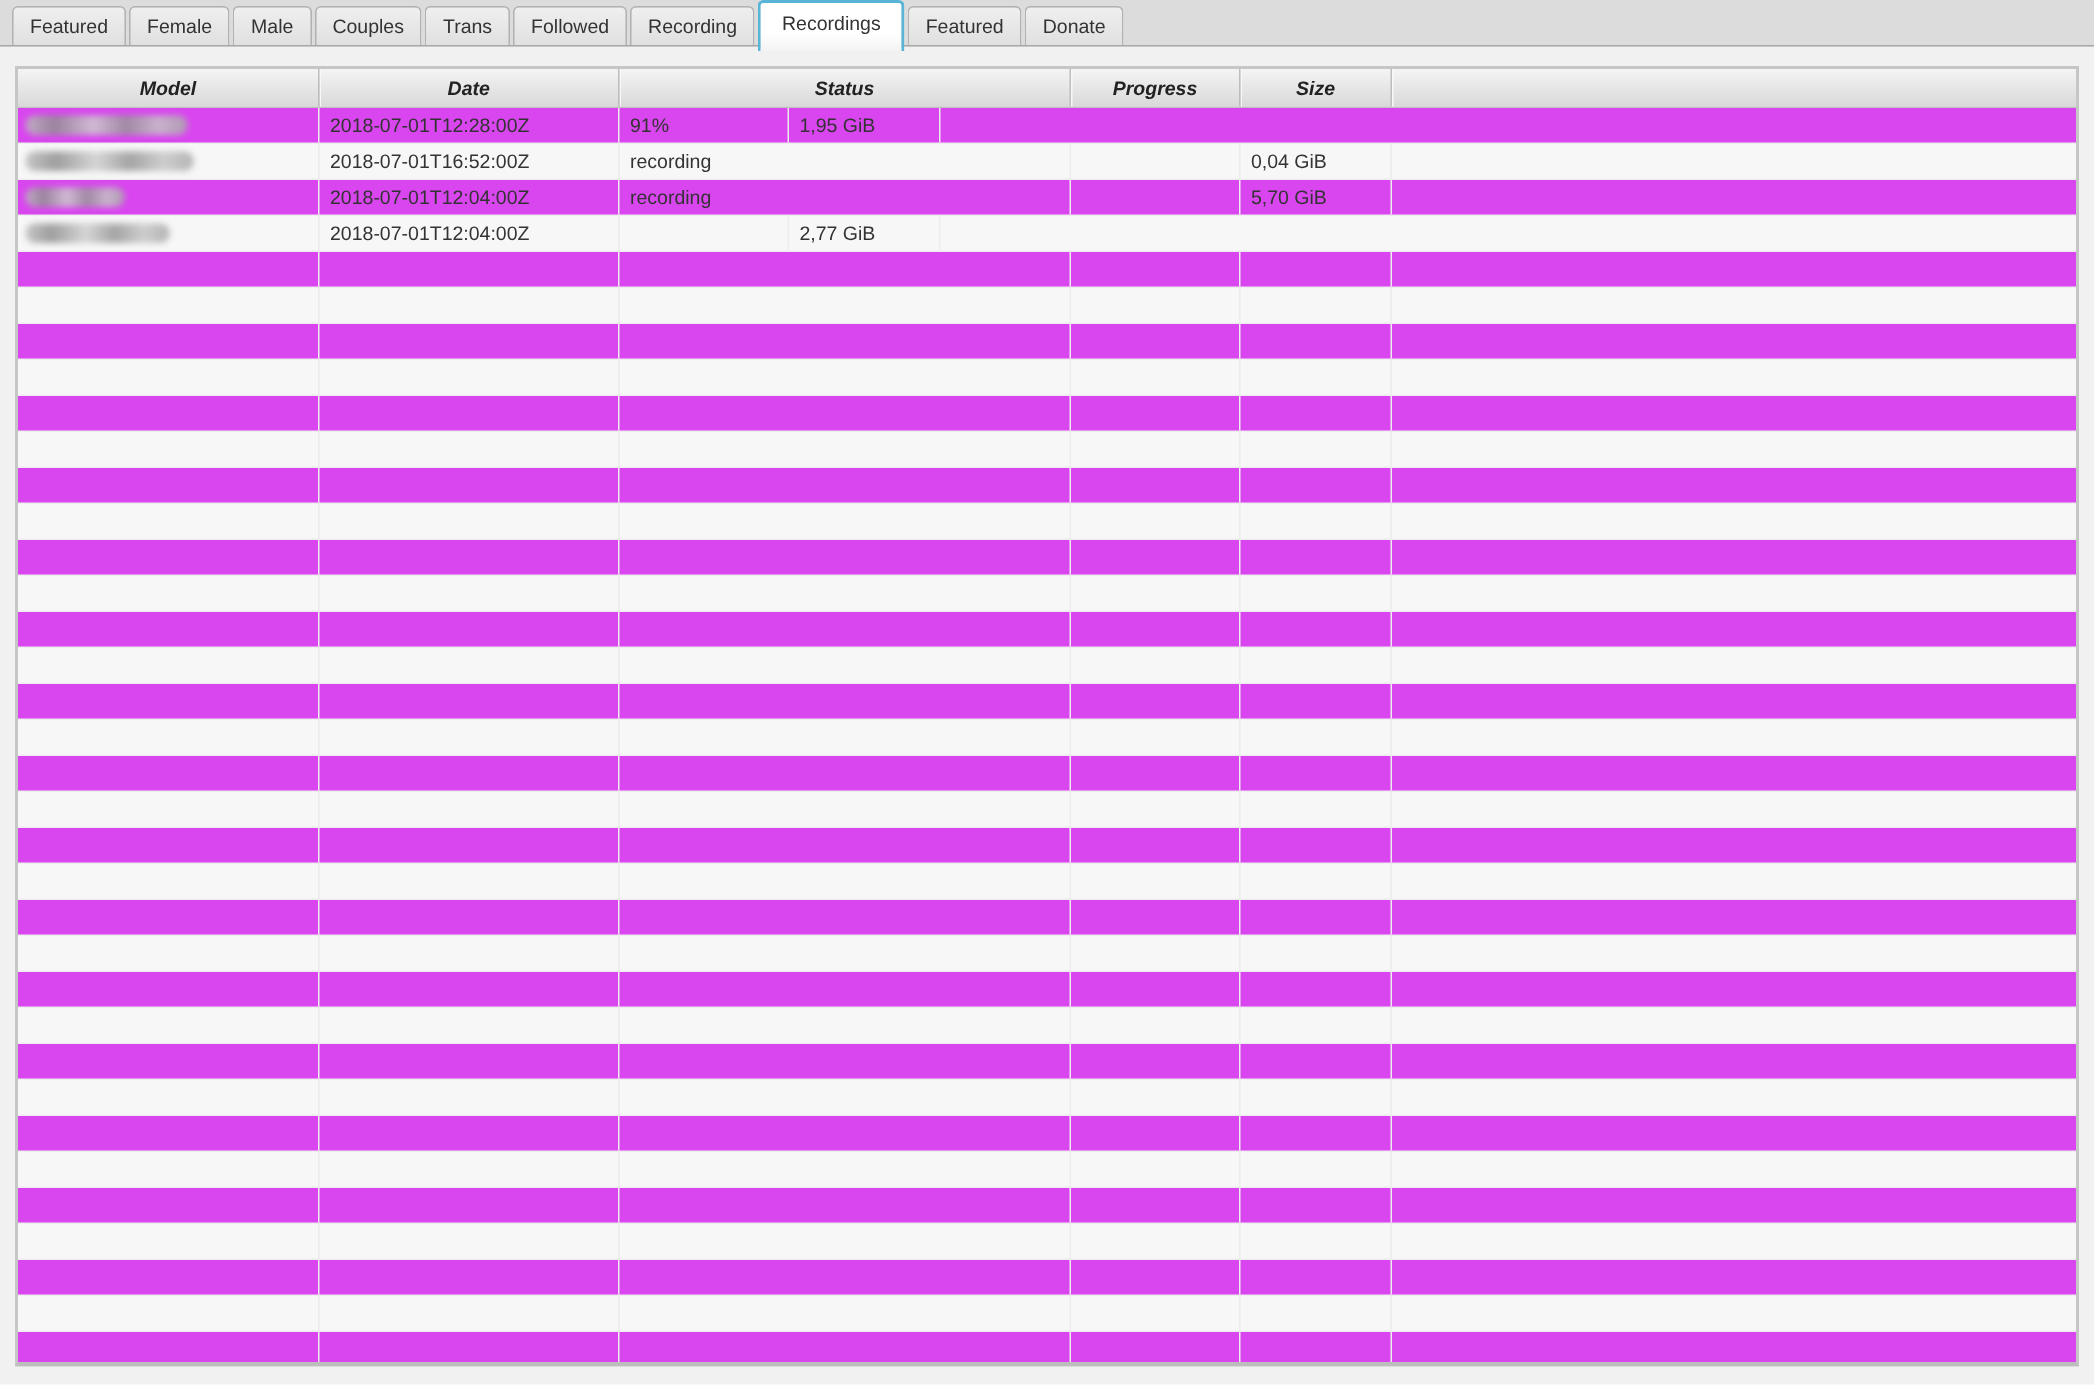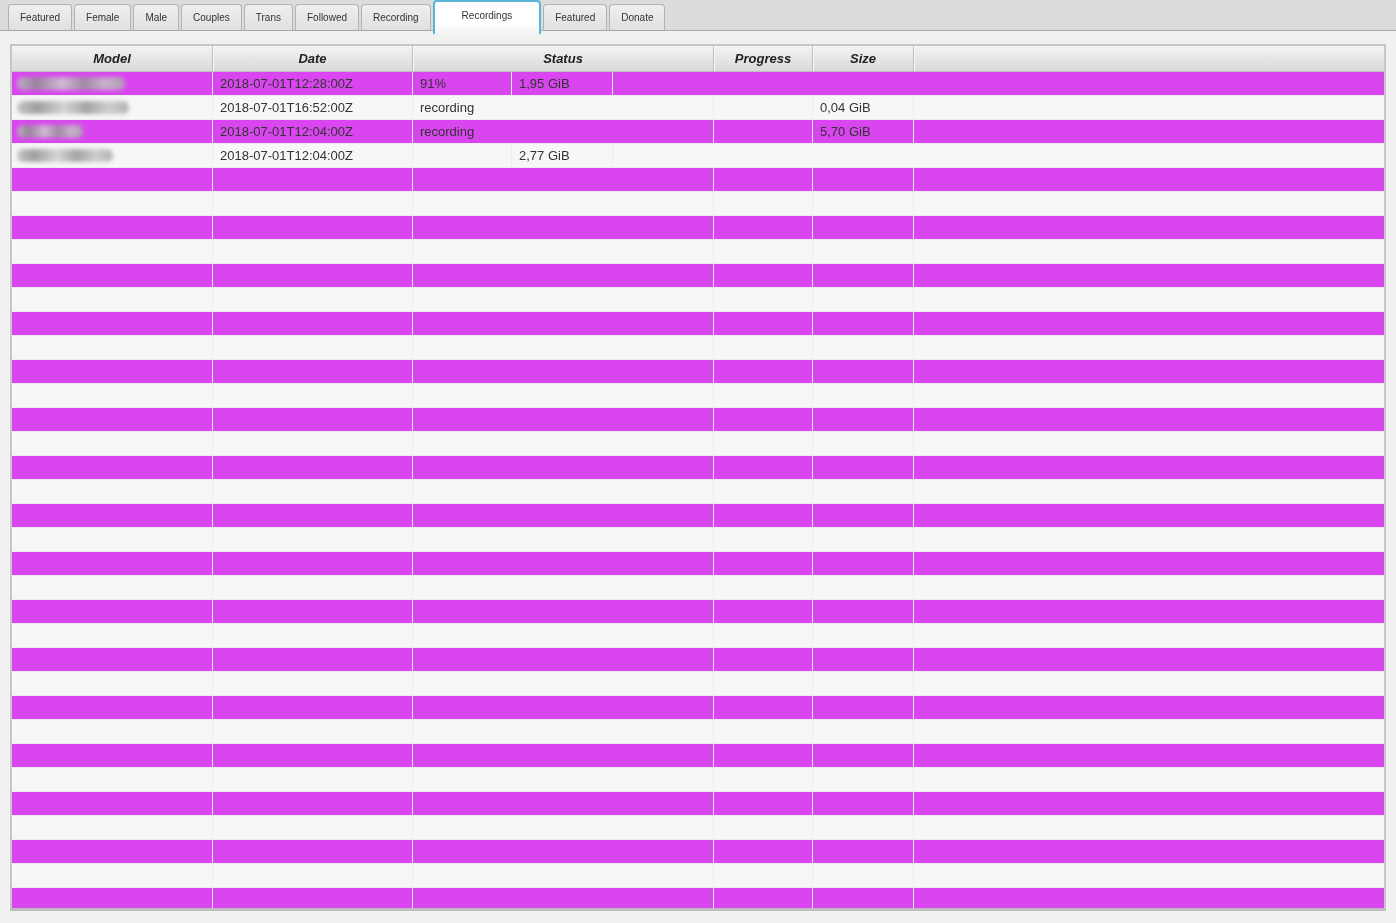--- a/index.html
+++ b/index.html
@@ -25,31 +25,31 @@
   }
   .tab {
     position: relative;
     height: 25px; line-height: 25px;
     padding: 0 11px;
     margin-right: 2px;
     background: linear-gradient(180deg, #efefef, #e0e0e0);
     border: 1px solid #b2b2b2;
     border-bottom: none;
     border-radius: 4px 4px 0 0;
-    font-size: 10px; color: #333;
+    font-size: 13px; color: #333;
     cursor: default;
     white-space: nowrap;
   }
   .tab.active {
     height: 32px; line-height: 28px;
     margin-bottom: -4px;
     background: linear-gradient(180deg, #ffffff 65%, #f3f3f3);
     border: 2px solid #58b5d8;
     border-bottom: none;
-    padding: 0 27px;
+    padding: 0 14px;
     z-index: 3;
   }
 
   
   .table {
     position: absolute;
     left: 10px; top: 44px;
     width: 1376px; height: 867px;
     box-sizing: border-box;
     border: 2px solid #c6c6c6;
@@ -73,21 +73,21 @@
     box-shadow: inset 1px 0 0 #f8f8f8;
     white-space: nowrap;
     font-style: italic;
   }
   .th:first-child { box-shadow: none; }
   .th.col-filler { border-right: none; }
 
   .col-model    { width: 201px; }
   .col-date     { width: 200px; }
   .col-status   { width: 301px; }
-  .col-progress { width: 99px;  }
+  .col-progress { width: 113px;  }
   .col-size     { width: 101px; }
   .col-filler   { flex: 1; }
 
   .tbody { }
   .tr {
     display: flex;
     height: 24px;
     box-sizing: border-box;
     background: #d946ef;
     border-bottom: 1px solid #ededed;

